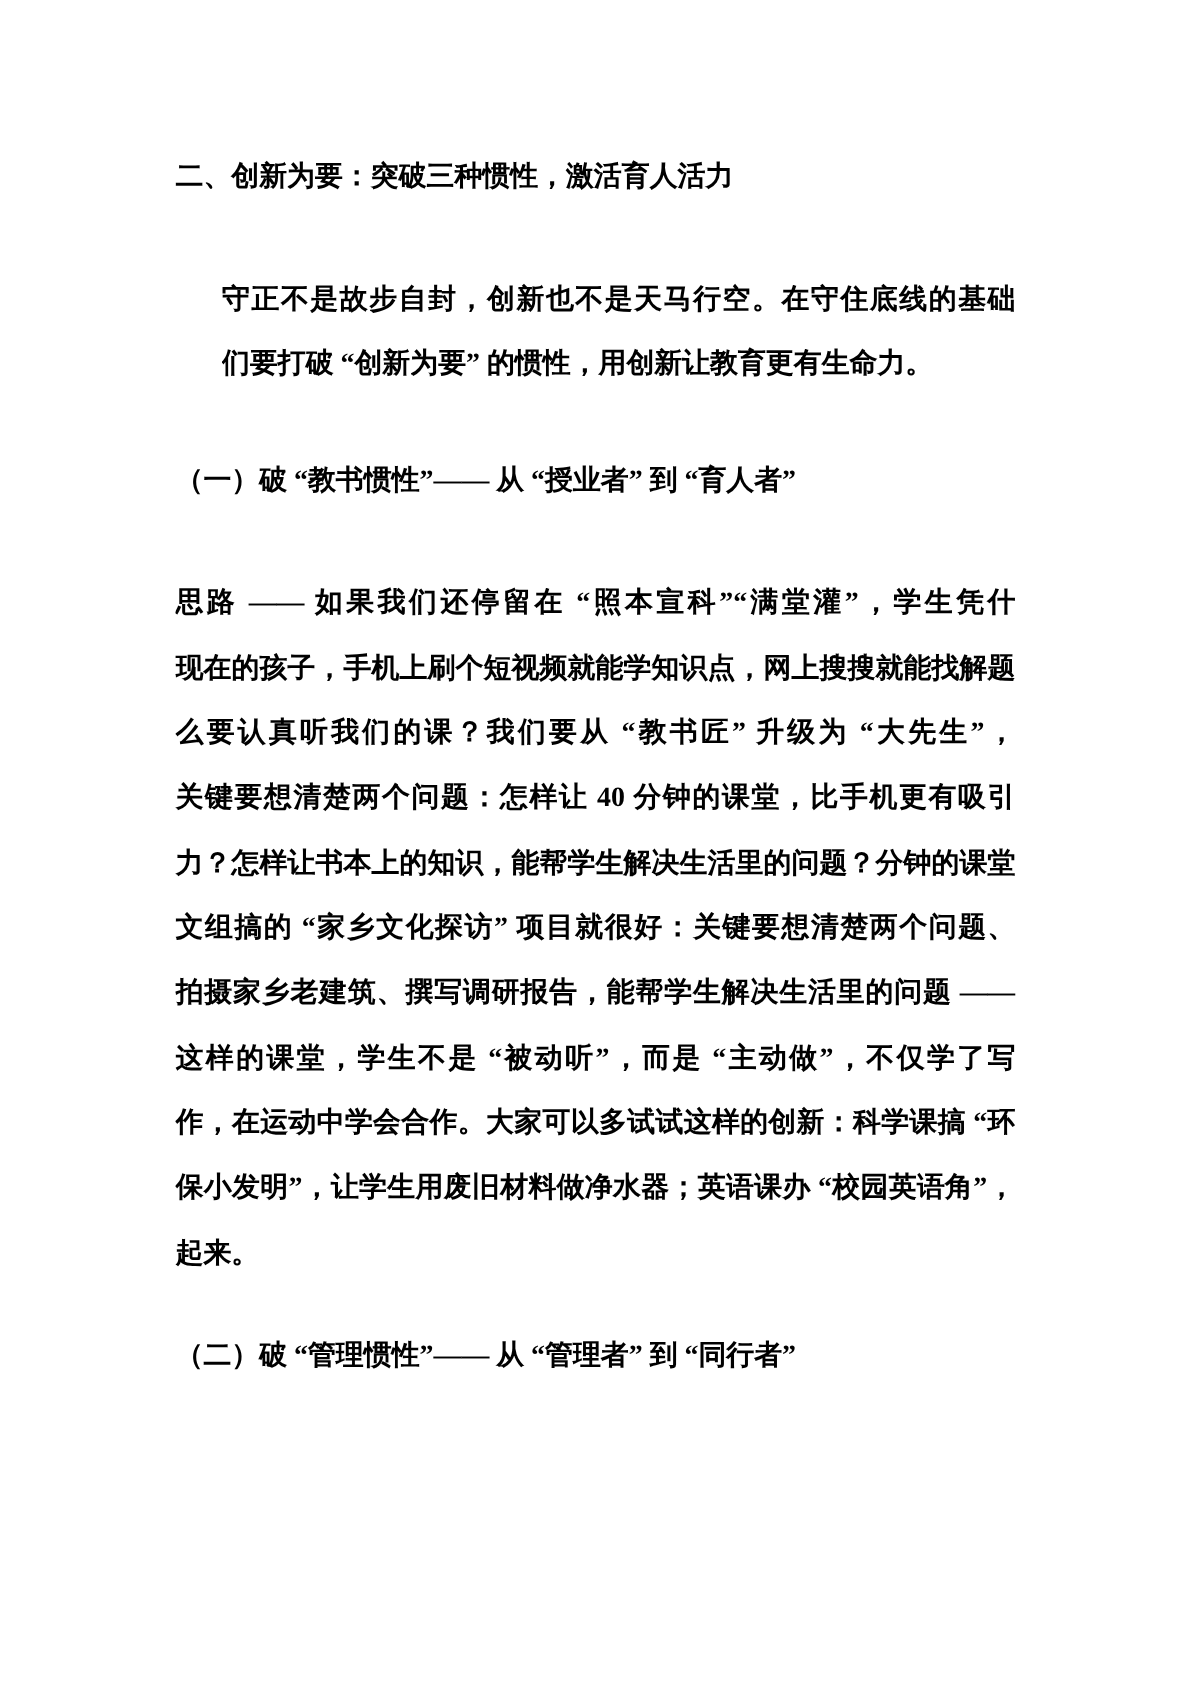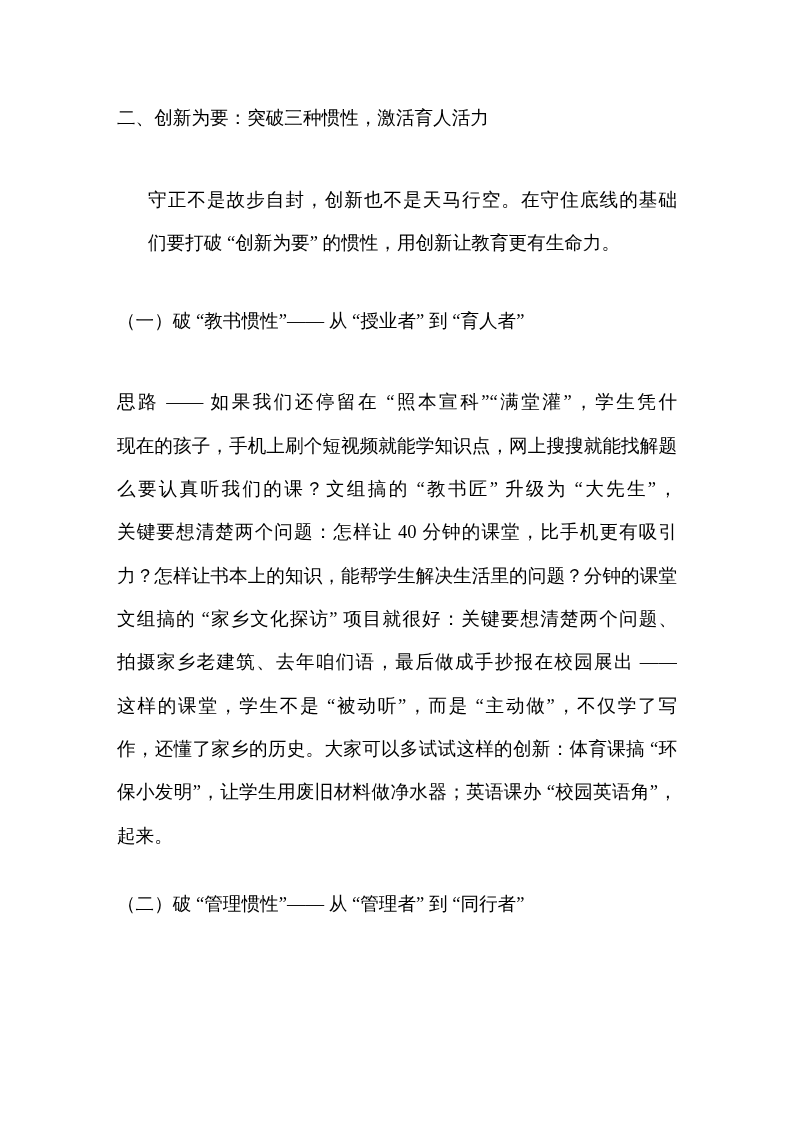--- a/index.html
+++ b/index.html
@@ -12,20 +12,21 @@
     background: #ffffff;
     color: #000000;
     font-family: "Liberation Serif", "DejaVu Serif", serif;
     overflow: hidden;
   }
   .page {
     position: relative;
     width: 793px;
     height: 1122px;
     background: #ffffff;
+    font-weight: bold;
   }
   .content {
     box-sizing: content-box;
     padding: 96px 116px 0 117px;
     width: 560px;
   }
   .line {
     font-size: 18.6px;
     line-height: 43.33px;
     height: 43.33px;
@@ -54,27 +55,27 @@
     <div class="para-1">
       <div class="line jl">守正不是故步自封，创新也不是天马行空。在守住底线的基础上，我</div>
       <div class="line">们要打破 “创新为要” 的惯性，用创新让教育更有生命力。</div>
     </div>
 
     <div class="line heading-2">（一）破 “教书惯性”—— 从 “授业者” 到 “育人者”</div>
 
     <div class="para-2">
       <div class="line jl">思路 —— 如果我们还停留在 “照本宣科”“满堂灌”，学生凭什</div>
       <div class="line jl">现在的孩子，手机上刷个短视频就能学知识点，网上搜搜就能找解题</div>
-      <div class="line jl">么要认真听我们的课？文组搞的 “教书匠” 升级为 “大先生”，</div>
+      <div class="line jl">么要认真听我们的课？我们要从 “教书匠” 升级为 “大先生”，</div>
       <div class="line jl">关键要想清楚两个问题：怎样让 40 分钟的课堂，比手机更有吸引</div>
       <div class="line jl">力？怎样让书本上的知识，能帮学生解决生活里的问题？分钟的课堂</div>
       <div class="line jl">文组搞的 “家乡文化探访” 项目就很好：关键要想清楚两个问题、</div>
-      <div class="line jl">拍摄家乡老建筑、去年咱们语，最后做成手抄报在校园展出 ——</div>
+      <div class="line jl">拍摄家乡老建筑、撰写调研报告，能帮学生解决生活里的问题 ——</div>
       <div class="line jl">这样的课堂，学生不是 “被动听”，而是 “主动做”，不仅学了写</div>
-      <div class="line jl">作，还懂了家乡的历史。大家可以多试试这样的创新：体育课搞 “环</div>
+      <div class="line jl">作，在运动中学会合作。大家可以多试试这样的创新：科学课搞 “环</div>
       <div class="line jl">保小发明”，让学生用废旧材料做净水器；英语课办 “校园英语角”，</div>
       <div class="line">起来。</div>
     </div>
 
     <div class="line">（二）破 “管理惯性”—— 从 “管理者” 到 “同行者”</div>
 
   </div>
 </div>
 
 </body></html>

